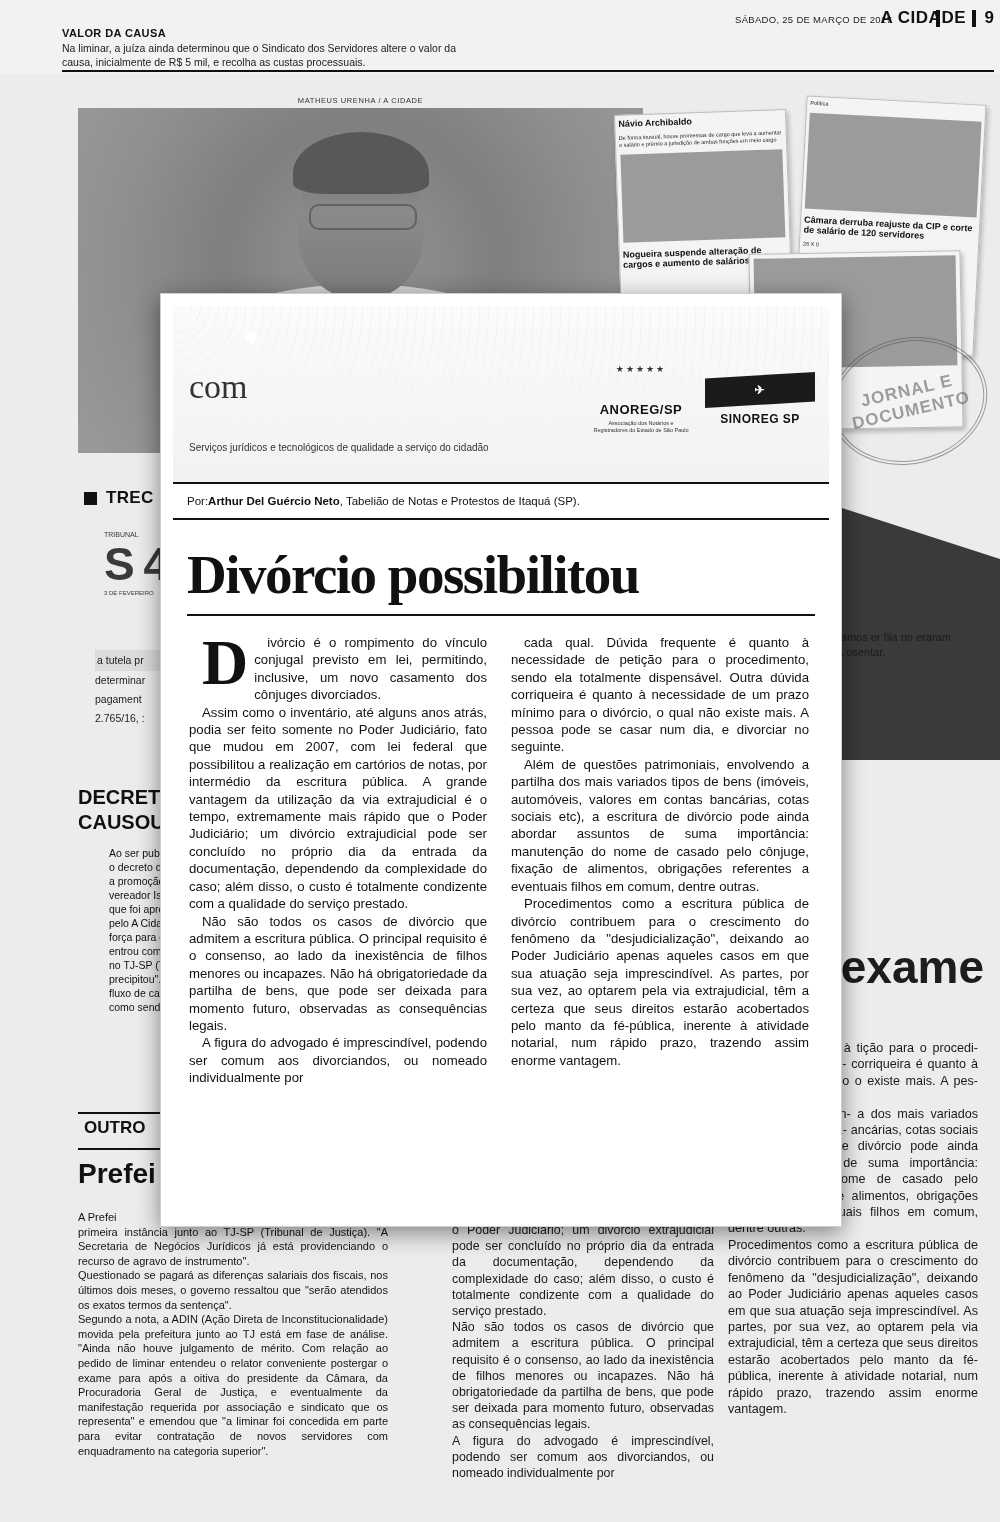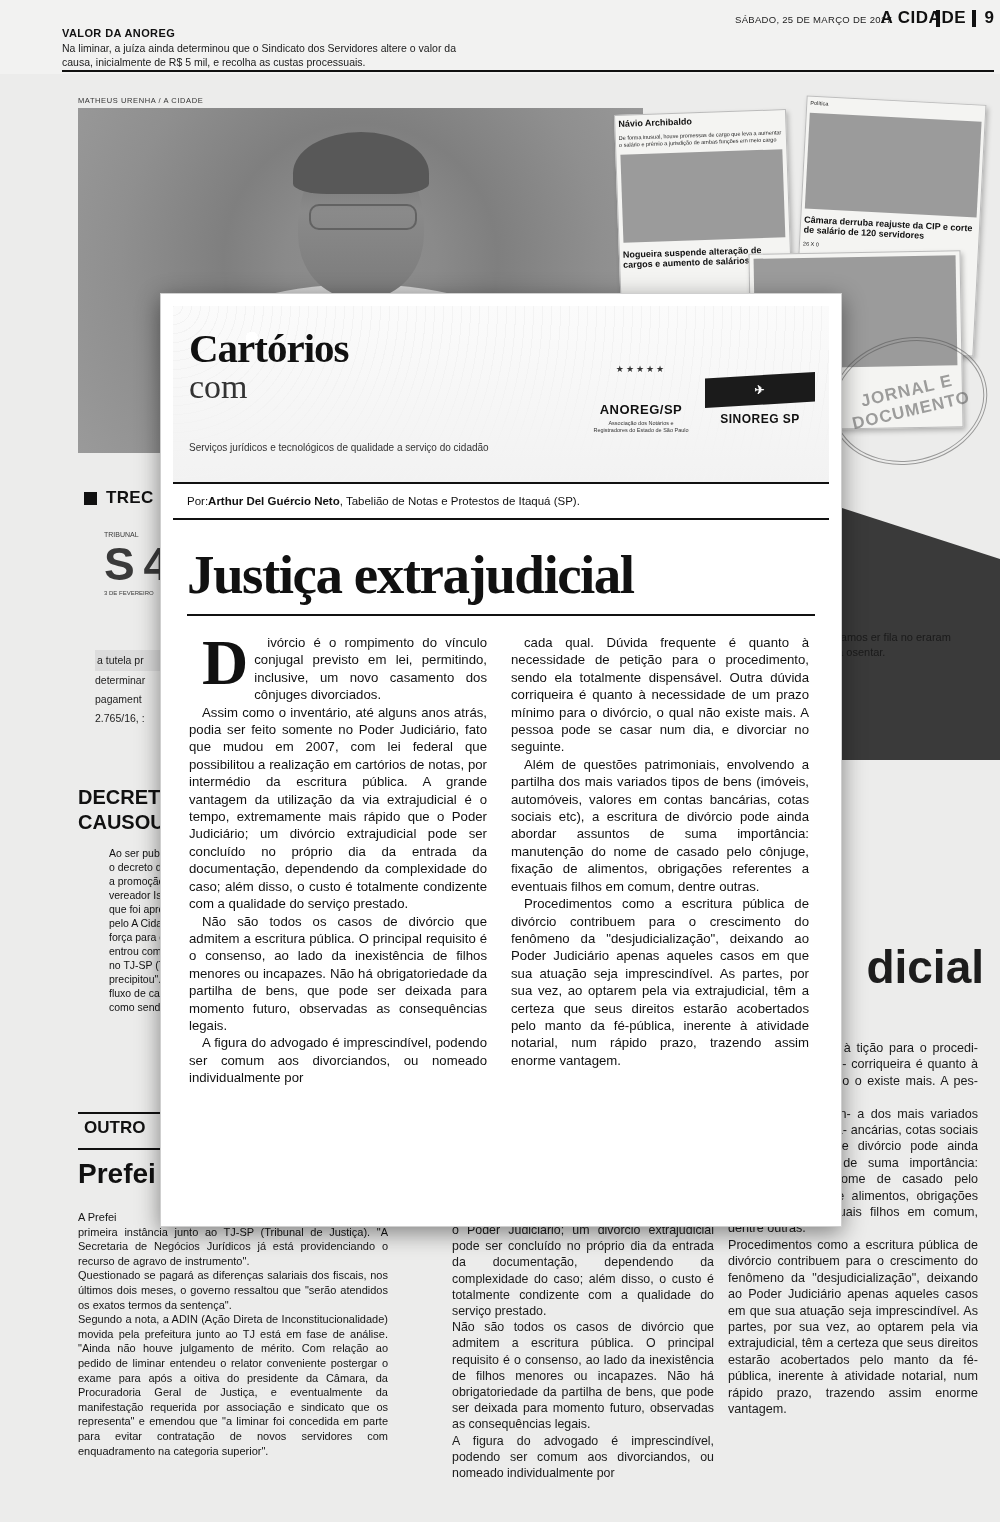--- a/index.html
+++ b/index.html
@@ -43,21 +43,21 @@
 
   
   .photo{
     position:absolute;left:78px;top:108px;width:565px;height:345px;
     background:
       radial-gradient(circle at 50% 44%, #8e8e8e 0%, #8a8a8a 22%, #7f7f7f 40%, #8f8f8f 70%, #9a9a9a 100%),
       #8d8d8d;
     overflow:hidden;
   }
   .photo-credit{
-    position:absolute;left:78px;top:96px;width:565px;text-align:left;
+    position:absolute;left:78px;top:96px;width:565px;text-align:center;
     font-size:7.5px;letter-spacing:.6px;color:#333;
   }
   
   .ph-head{
     position:absolute;left:50%;top:32px;width:126px;height:158px;margin-left:-63px;
     background:linear-gradient(180deg,#6b6b6b,#8a8a8a 45%,#7b7b7b);
     border-radius:52% 52% 46% 46%/58% 58% 42% 42%;
   }
   .ph-hair{
     position:absolute;left:50%;top:24px;width:136px;height:62px;margin-left:-68px;
@@ -220,21 +220,21 @@
     position:absolute;left:452px;top:1222px;width:262px;
     font-size:12.4px;line-height:16.2px;text-align:justify;color:#1a1a1a;
   }
 </style>
 </head>
 <body>
 
 <div class="page">
 
   <div class="masthead">
-    <div class="mast-kicker">VALOR DA ANOREG</div>
+    <div class="mast-kicker">VALOR DA CAUSA</div>
     <div class="mast-sub">Na liminar, a juíza ainda determinou que o Sindicato dos Servidores altere o valor da causa, inicialmente de R$ 5 mil, e recolha as custas processuais.</div>
     <div class="mast-date">SÁBADO, 25 DE MARÇO DE 2017</div>
     <div class="mast-bar2"></div>
     <div class="mast-brand">A CIDADE</div>
     <div class="mast-bar"></div>
     <div class="mast-pg">9</div>
     <div class="mast-rule"></div>
   </div>
 
   <div class="photo-credit">MATHEUS URENHA / A CIDADE</div>
@@ -300,34 +300,33 @@
 
   <div class="outro-box"></div>
   <div class="outro-lbl">OUTRO</div>
   <div class="prefei">Prefei</div>
 
   <div class="bottom-col1 col-txt" style="white-space:pre-line;">A Prefei
 primeira instância junto ao TJ-SP (Tribunal de Justiça). "A Secretaria de Negócios Jurídicos já está providenciando o recurso de agravo de instrumento".
 Questionado se pagará as diferenças salariais dos fiscais, nos últimos dois meses, o governo ressaltou que "serão atendidos os exatos termos da sentença".
 Segundo a nota, a ADIN (Ação Direta de Inconstitucionalidade) movida pela prefeitura junto ao TJ está em fase de análise. "Ainda não houve julgamento de mérito. Com relação ao pedido de liminar entendeu o relator conveniente postergar o exame para após a oitiva do presidente da Câmara, da Procuradoria Geral de Justiça, e eventualmente da manifestação requerida por associação e sindicato que os representa" e emendou que "a liminar foi concedida em parte para evitar contratação de novos servidores com enquadramento na categoria superior".</div>
 
-  <div class="ghost-head">dicial</div>
+  <div class="ghost-head">exame</div>
   <div class="ghost-col" style="white-space:pre-line;">frequente é quanto à tição para o procedi- totalmente dispensá- corriqueira é quanto à prazo mínimo para o o existe mais. A pes- num dia, e divorciar
 ões patrimoniais, en- a dos mais variados veis, automóveis, va- ancárias, cotas sociais etc), a escritura de divórcio pode ainda abordar assuntos de suma importância: manutenção do nome de casado pelo cônjuge, fixação de alimentos, obrigações referentes a eventuais filhos em comum, dentre outras.
 Procedimentos como a escritura pública de divórcio contribuem para o crescimento do fenômeno da "desjudicialização", deixando ao Poder Judiciário apenas aqueles casos em que sua atuação seja imprescindível. As partes, por sua vez, ao optarem pela via extrajudicial, têm a certeza que seus direitos estarão acobertados pelo manto da fé-pública, inerente à atividade notarial, num rápido prazo, trazendo assim enorme vantagem.</div>
   <div class="mid-ghost" style="white-space:pre-line;">o Poder Judiciário; um divórcio extrajudicial pode ser concluído no próprio dia da entrada da documentação, dependendo da complexidade do caso; além disso, o custo é totalmente condizente com a qualidade do serviço prestado.
 Não são todos os casos de divórcio que admitem a escritura pública. O principal requisito é o consenso, ao lado da inexistência de filhos menores ou incapazes. Não há obrigatoriedade da partilha de bens, que pode ser deixada para momento futuro, observadas as consequências legais.
 A figura do advogado é imprescindível, podendo ser comum aos divorciandos, ou nomeado individualmente por</div>
   <div style="position:absolute;right:30px;top:630px;width:150px;font-size:11px;line-height:15px;white-space:pre-line;color:#1a1a1a;">te, vamos er fila no eraram essa osentar.</div>
 
   <div class="panel">
     <div class="panel-inner">
 
       <div class="panel-head">
-        <div class="brand-cart">Cartórios</div>
         <div class="brand-com">com</div>
         <div class="brand-tag">Serviços jurídicos e tecnológicos de qualidade a serviço do cidadão</div>
 
         <div class="logos">
           <div class="logo-anoreg">
             <div class="stars">★★★★★</div>
             <div class="nm">ANOREG/SP</div>
             <div class="sub">Associação dos Notários e Registradores do Estado de São Paulo</div>
           </div>
           <div class="logo-sino">
@@ -336,21 +335,21 @@
           </div>
         </div>
       </div>
 
       <div class="byline-bar">
         <span>Por: </span>
         <strong>Arthur Del Guércio Neto</strong>
         <span>, Tabelião de Notas e Protestos de Itaquá (SP).</span>
       </div>
 
-      <div class="panel-title">Justiça extrajudicial</div>
+      <div class="panel-title">Divórcio possibilitou</div>
       <div class="title-rule"></div>
 
       <div class="panel-cols">
         <div class="panel-col">
           <p>
             <span class="dropcap">D</span><span>ivórcio é o rompimento do vínculo conjugal previsto em lei, permitindo, inclusive, um novo casamento dos cônjuges divorciados.</span>
           </p>
           <p>Assim como o inventário, até alguns anos atrás, podia ser feito somente no Poder Judiciário, fato que mudou em 2007, com lei federal que possibilitou a realização em cartórios de notas, por intermédio da escritura pública. A grande vantagem da utilização da via extrajudicial é o tempo, extremamente mais rápido que o Poder Judiciário; um divórcio extrajudicial pode ser concluído no próprio dia da entrada da documentação, dependendo da complexidade do caso; além disso, o custo é totalmente condizente com a qualidade do serviço prestado.</p>
           <p>Não são todos os casos de divórcio que admitem a escritura pública. O principal requisito é o consenso, ao lado da inexistência de filhos menores ou incapazes. Não há obrigatoriedade da partilha de bens, que pode ser deixada para momento futuro, observadas as consequências legais.</p>
           <p>A figura do advogado é imprescindível, podendo ser comum aos divorciandos, ou nomeado individualmente por</p>

